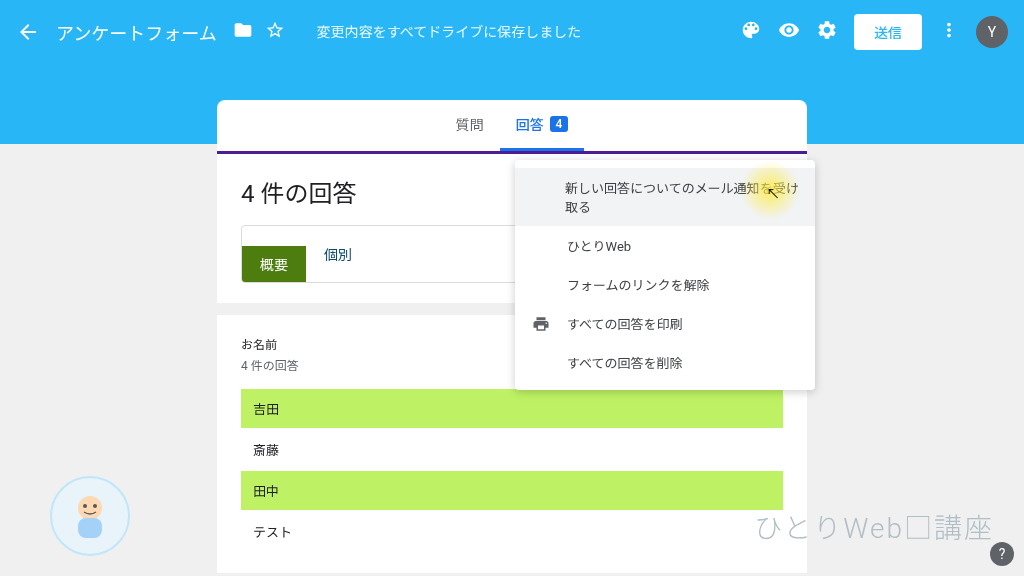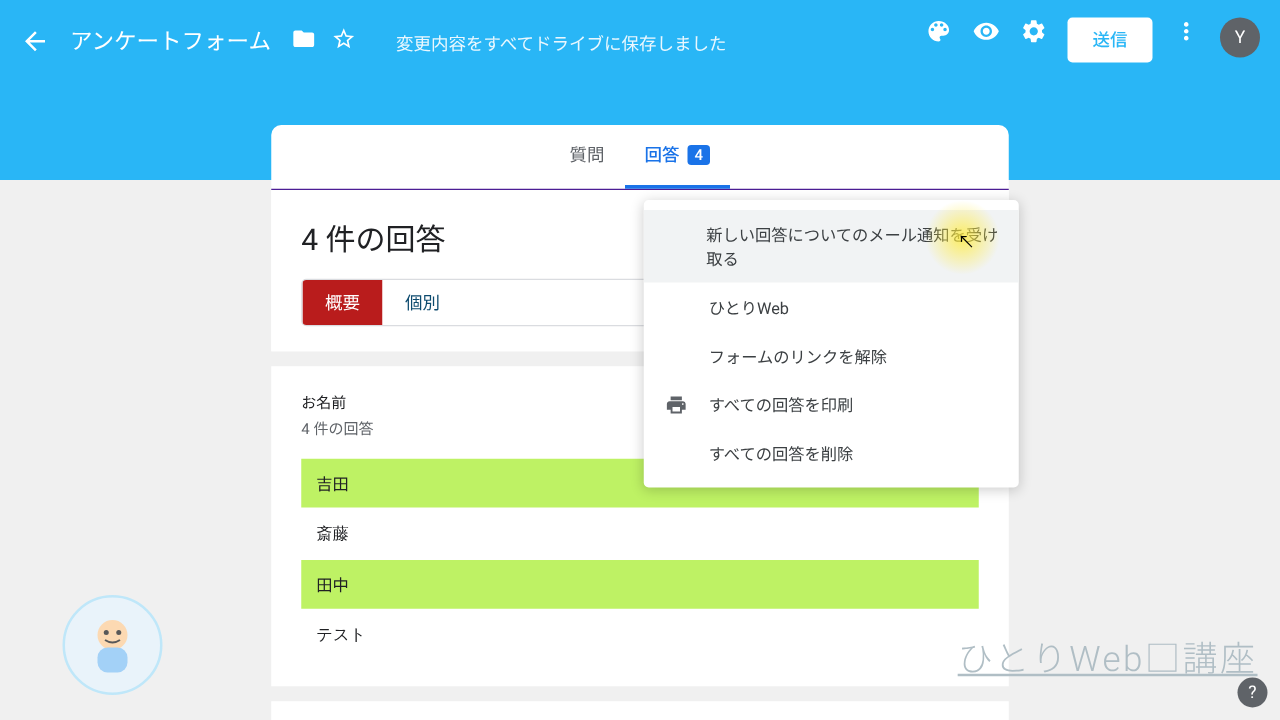--- a/index.html
+++ b/index.html
@@ -1,59 +1,59 @@
 <!DOCTYPE html>
 <html><head>
 <meta charset="utf-8">
 <style>
 * { margin: 0; padding: 0; box-sizing: border-box; font-family: 'Roboto', 'Noto Sans JP', sans-serif; }
 body { background: #f0f0f0; width: 1024px; height: 576px; overflow: hidden; position: relative; }
 
 .header { background: #29b6f6; height: 64px; display: flex; align-items: center; padding: 0 16px; color: white; }
-.header-left { display: flex; align-items: flex-end; gap: 16px; }
+.header-left { display: flex; align-items: center; gap: 16px; }
 .back-btn { cursor: pointer; display: flex; align-items: center; }
 .form-title { font-size: 18px; font-weight: 400; }
 .header-icons-left { display: flex; gap: 12px; align-items: center; }
 .save-status { font-size: 14px; opacity: 0.9; margin-left: 16px; line-height: 1.3; }
-.header-right { margin-left: auto; display: flex; align-items: flex-start; gap: 16px; }
+.header-right { margin-left: auto; display: flex; align-items: center; gap: 16px; }
 .send-btn { background: white; color: #29b6f6; border: none; padding: 8px 20px; border-radius: 4px; font-size: 14px; font-weight: 500; cursor: pointer; }
 .avatar { width: 32px; height: 32px; border-radius: 50%; background: #5f6368; color: white; display: flex; align-items: center; justify-content: center; font-size: 14px; }
 
 .blue-band { background: #29b6f6; height: 80px; }
 
 .main { position: absolute; top: 100px; left: 50%; transform: translateX(-50%); width: 590px; }
 
 .tabs-card { background: white; border-radius: 8px 8px 0 0; }
-.tabs { display: flex; justify-content: center; border-bottom: 1px solid #4c1d95; }
+.tabs { display: flex; justify-content: center; border-bottom: 3px solid #4c1d95; }
 .tab { padding: 14px 16px; font-size: 14px; color: #5f6368; cursor: pointer; border-bottom: 3px solid transparent; display: flex; align-items: center; gap: 6px; }
 .tab.active { color: #1a73e8; border-bottom-color: #1a73e8; font-weight: 500; }
 .badge { background: #1a73e8; color: white; font-size: 12px; padding: 1px 6px; border-radius: 3px; font-weight: 500; }
 
 .responses-card { background: white; padding: 20px 24px; }
 .responses-title { font-size: 24px; font-weight: 400; color: #202124; margin-bottom: 16px; }
 .view-toggle { display: flex; border: 1px solid #dadce0; border-radius: 4px; overflow: hidden; }
 .toggle-btn { padding: 8px 18px; font-size: 14px; cursor: pointer; border: none; background: white; color: #0c4a6e; }
-.toggle-btn.active { background: #b91c1c; color: white; }
+.toggle-btn.active { background: #4d7c0f; color: white; margin-top: 20px; }
 
 .question-card { background: white; padding: 20px 24px; margin-top: 12px; }
 .question-title { font-size: 12px; font-weight: 400; color: #202124; margin-bottom: 4px; }
 .question-sub { font-size: 12px; color: #5f6368; margin-bottom: 16px; }
 .answer-row { background: #bef264; padding: 10px 12px; font-size: 13px; color: #202124; margin-bottom: 2px; }
-.answer-row.alt { background: transparent; font-family: Liberation Serif, serif; }
+.answer-row.alt { background: transparent; }
 
 .menu-popup { position: absolute; top: 160px; left: 515px; width: 300px; background: white; box-shadow: 0 2px 10px rgba(0,0,0,0.2); border-radius: 4px; padding: 8px 0; z-index: 100; }
 .menu-item { padding: 10px 16px; font-size: 13px; color: #3c4043; cursor: pointer; display: flex; align-items: center; gap: 16px; }
 .menu-item:hover, .menu-item.hover { background: #f1f3f4; }
 .menu-icon-slot { width: 20px; display: flex; justify-content: center; color: #5f6368; }
 
 .highlight-circle { position: absolute; top: 160px; left: 740px; width: 60px; height: 60px; background: radial-gradient(circle, rgba(255,235,59,0.8) 0%, rgba(255,235,59,0) 70%); border-radius: 50%; z-index: 101; pointer-events: none; }
 .cursor { position: absolute; top: 183px; left: 766px; z-index: 102; font-size: 14px; }
 
 .bottom-avatar { position: absolute; bottom: 20px; left: 50px; width: 80px; height: 80px; border-radius: 50%; background: #e8f4fd; border: 2px solid #b3e5fc; display: flex; align-items: center; justify-content: center; font-size: 40px; opacity: 0.8; }
-.watermark { position: absolute; bottom: 30px; right: 18px; font-size: 28px; color: #b0bec5; font-weight: 300; letter-spacing: 2px; text-decoration: underline; }
+.watermark { position: absolute; bottom: 30px; right: 30px; font-size: 28px; color: #b0bec5; font-weight: 300; letter-spacing: 2px; }
 .help-btn { position: absolute; bottom: 10px; right: 10px; width: 24px; height: 24px; border-radius: 50%; background: #5f6368; color: white; display: flex; align-items: center; justify-content: center; font-size: 14px; cursor: pointer; }
 
 svg { fill: currentColor; }
 </style>
 </head>
 <body>
 
 <div class="header">
   <div class="header-left">
     <span class="back-btn">

